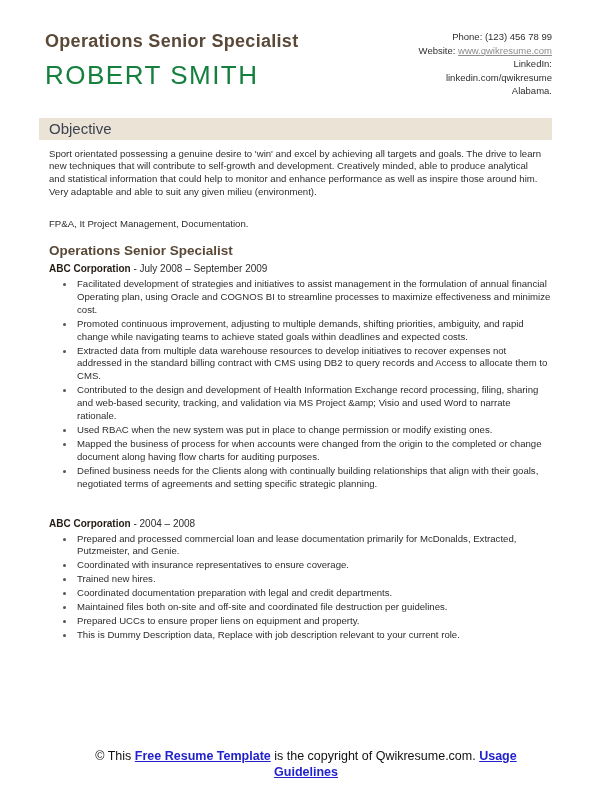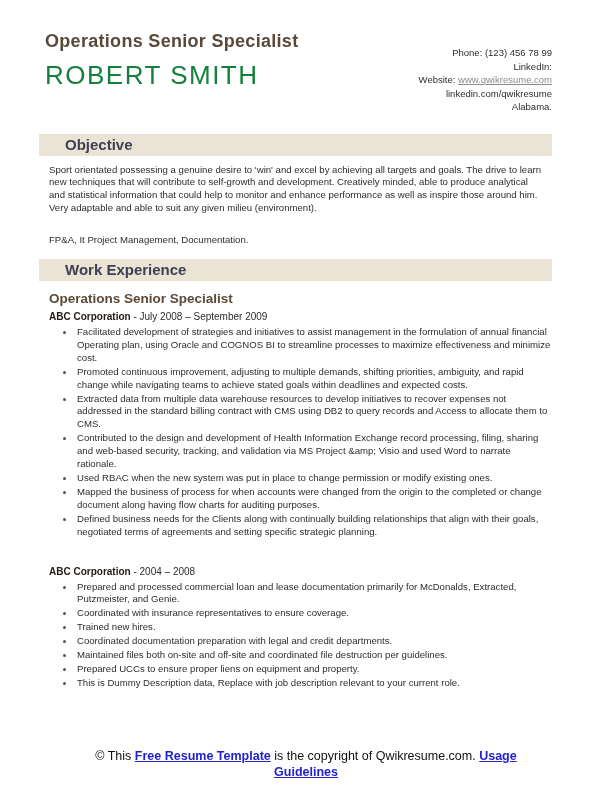--- a/index.html
+++ b/index.html
@@ -8,25 +8,25 @@
     background: #ffffff; color: #2d2d2d;
     font-family: "Liberation Sans", sans-serif;
   }
   .content { padding: 28px 60px 0 39px; }
 
   
   .header { display: flex; justify-content: space-between; margin-bottom: 20px; }
   .header-left { margin-left: 6px; }
   .doc-title { font-size: 18px; font-weight: bold; color: #5a4938; margin: 3px 0 0 0; letter-spacing: 0.3px; }
   .person-name { font-size: 26px; font-weight: 400; color: #15803d; letter-spacing: 1.5px; margin: 8px 0 0 0; }
-  .contact { text-align: right; font-size: 9.5px; line-height: 13.5px; color: #2e2e2e; min-width: 190px; margin-top: 18px; }
+  .contact { text-align: right; font-size: 9.5px; line-height: 13.5px; color: #2e2e2e; min-width: 190px; margin-top: 2px; }
   .contact .site-link { color: #8c8c8c; text-decoration: underline; cursor: pointer; }
 
   
-  .section-bar { background: #ebe4d6; color: #3c4251; font-weight: bold; font-size: 15px; padding: 2px 10px 3px 26px; margin: 0 0 8px 0; }
+  .section-bar { background: #ebe4d6; color: #3c4251; font-weight: normal; font-size: 15px; padding: 2px 10px 3px 10px; margin: 0 0 8px 0; }
 
   
   .body-text { font-size: 9.6px; line-height: 12.9px; color: #2d2d2d; margin: 8px 8px 10px 10px; }
   .skills-text { margin-top: 19px; margin-bottom: 12px; }
 
   
   .job { margin-left: 10px; }
   .job-role { color: #5a4938; font-weight: bold; font-size: 13.5px; margin: 10px 0 5px 0; }
   .company-line { font-size: 10px; margin: 0 0 4px 0; color: #2d2d2d; }
   .company-name { font-weight: bold; color: #241c14; }
@@ -46,33 +46,32 @@
 <div class="page">
   <div class="content">
 
     <div class="header">
       <div class="header-left">
         <div class="doc-title">Operations Senior Specialist</div>
         <div class="person-name">ROBERT SMITH</div>
       </div>
       <div class="contact">
         <div>Phone: (123) 456 78 99</div>
+        <div><span>Website: </span><a class="site-link">www.qwikresume.com</a></div>
         <div>LinkedIn:</div>
-        <div><span>Website: </span><a class="site-link">www.qwikresume.com</a></div>
         <div>linkedin.com/qwikresume</div>
         <div>Alabama.</div>
       </div>
     </div>
 
     <div class="section-bar">Objective</div>
     <div class="body-text">Sport orientated possessing a genuine desire to 'win' and excel by achieving all targets and goals. The drive to learn new techniques that will contribute to self-growth and development. Creatively minded, able to produce analytical and statistical information that could help to monitor and enhance performance as well as inspire those around him. Very adaptable and able to suit any given milieu (environment).</div>
 
     <div class="body-text skills-text">FP&amp;A, It Project Management, Documentation.</div>
 
-    <div class="section-bar">Work Experience</div>
 
     <div class="job job-1">
       <div class="job-role">Operations Senior Specialist</div>
       <div class="company-line"><span class="company-name">ABC Corporation</span><span> - July 2008 – September 2009</span></div>
       <ul class="bullets">
 
       <li>Facilitated development of strategies and initiatives to assist management in the formulation of annual financial Operating plan, using Oracle and COGNOS BI to streamline processes to maximize effectiveness and minimize cost.</li>
           <li>Promoted continuous improvement, adjusting to multiple demands, shifting priorities, ambiguity, and rapid change while navigating teams to achieve stated goals within deadlines and expected costs.</li>
           <li>Extracted data from multiple data warehouse resources to develop initiatives to recover expenses not addressed in the standard billing contract with CMS using DB2 to query records and Access to allocate them to CMS.</li>
           <li>Contributed to the design and development of Health Information Exchange record processing, filing, sharing and web-based security, tracking, and validation via MS Project &amp;amp; Visio and used Word to narrate rationale.</li>

